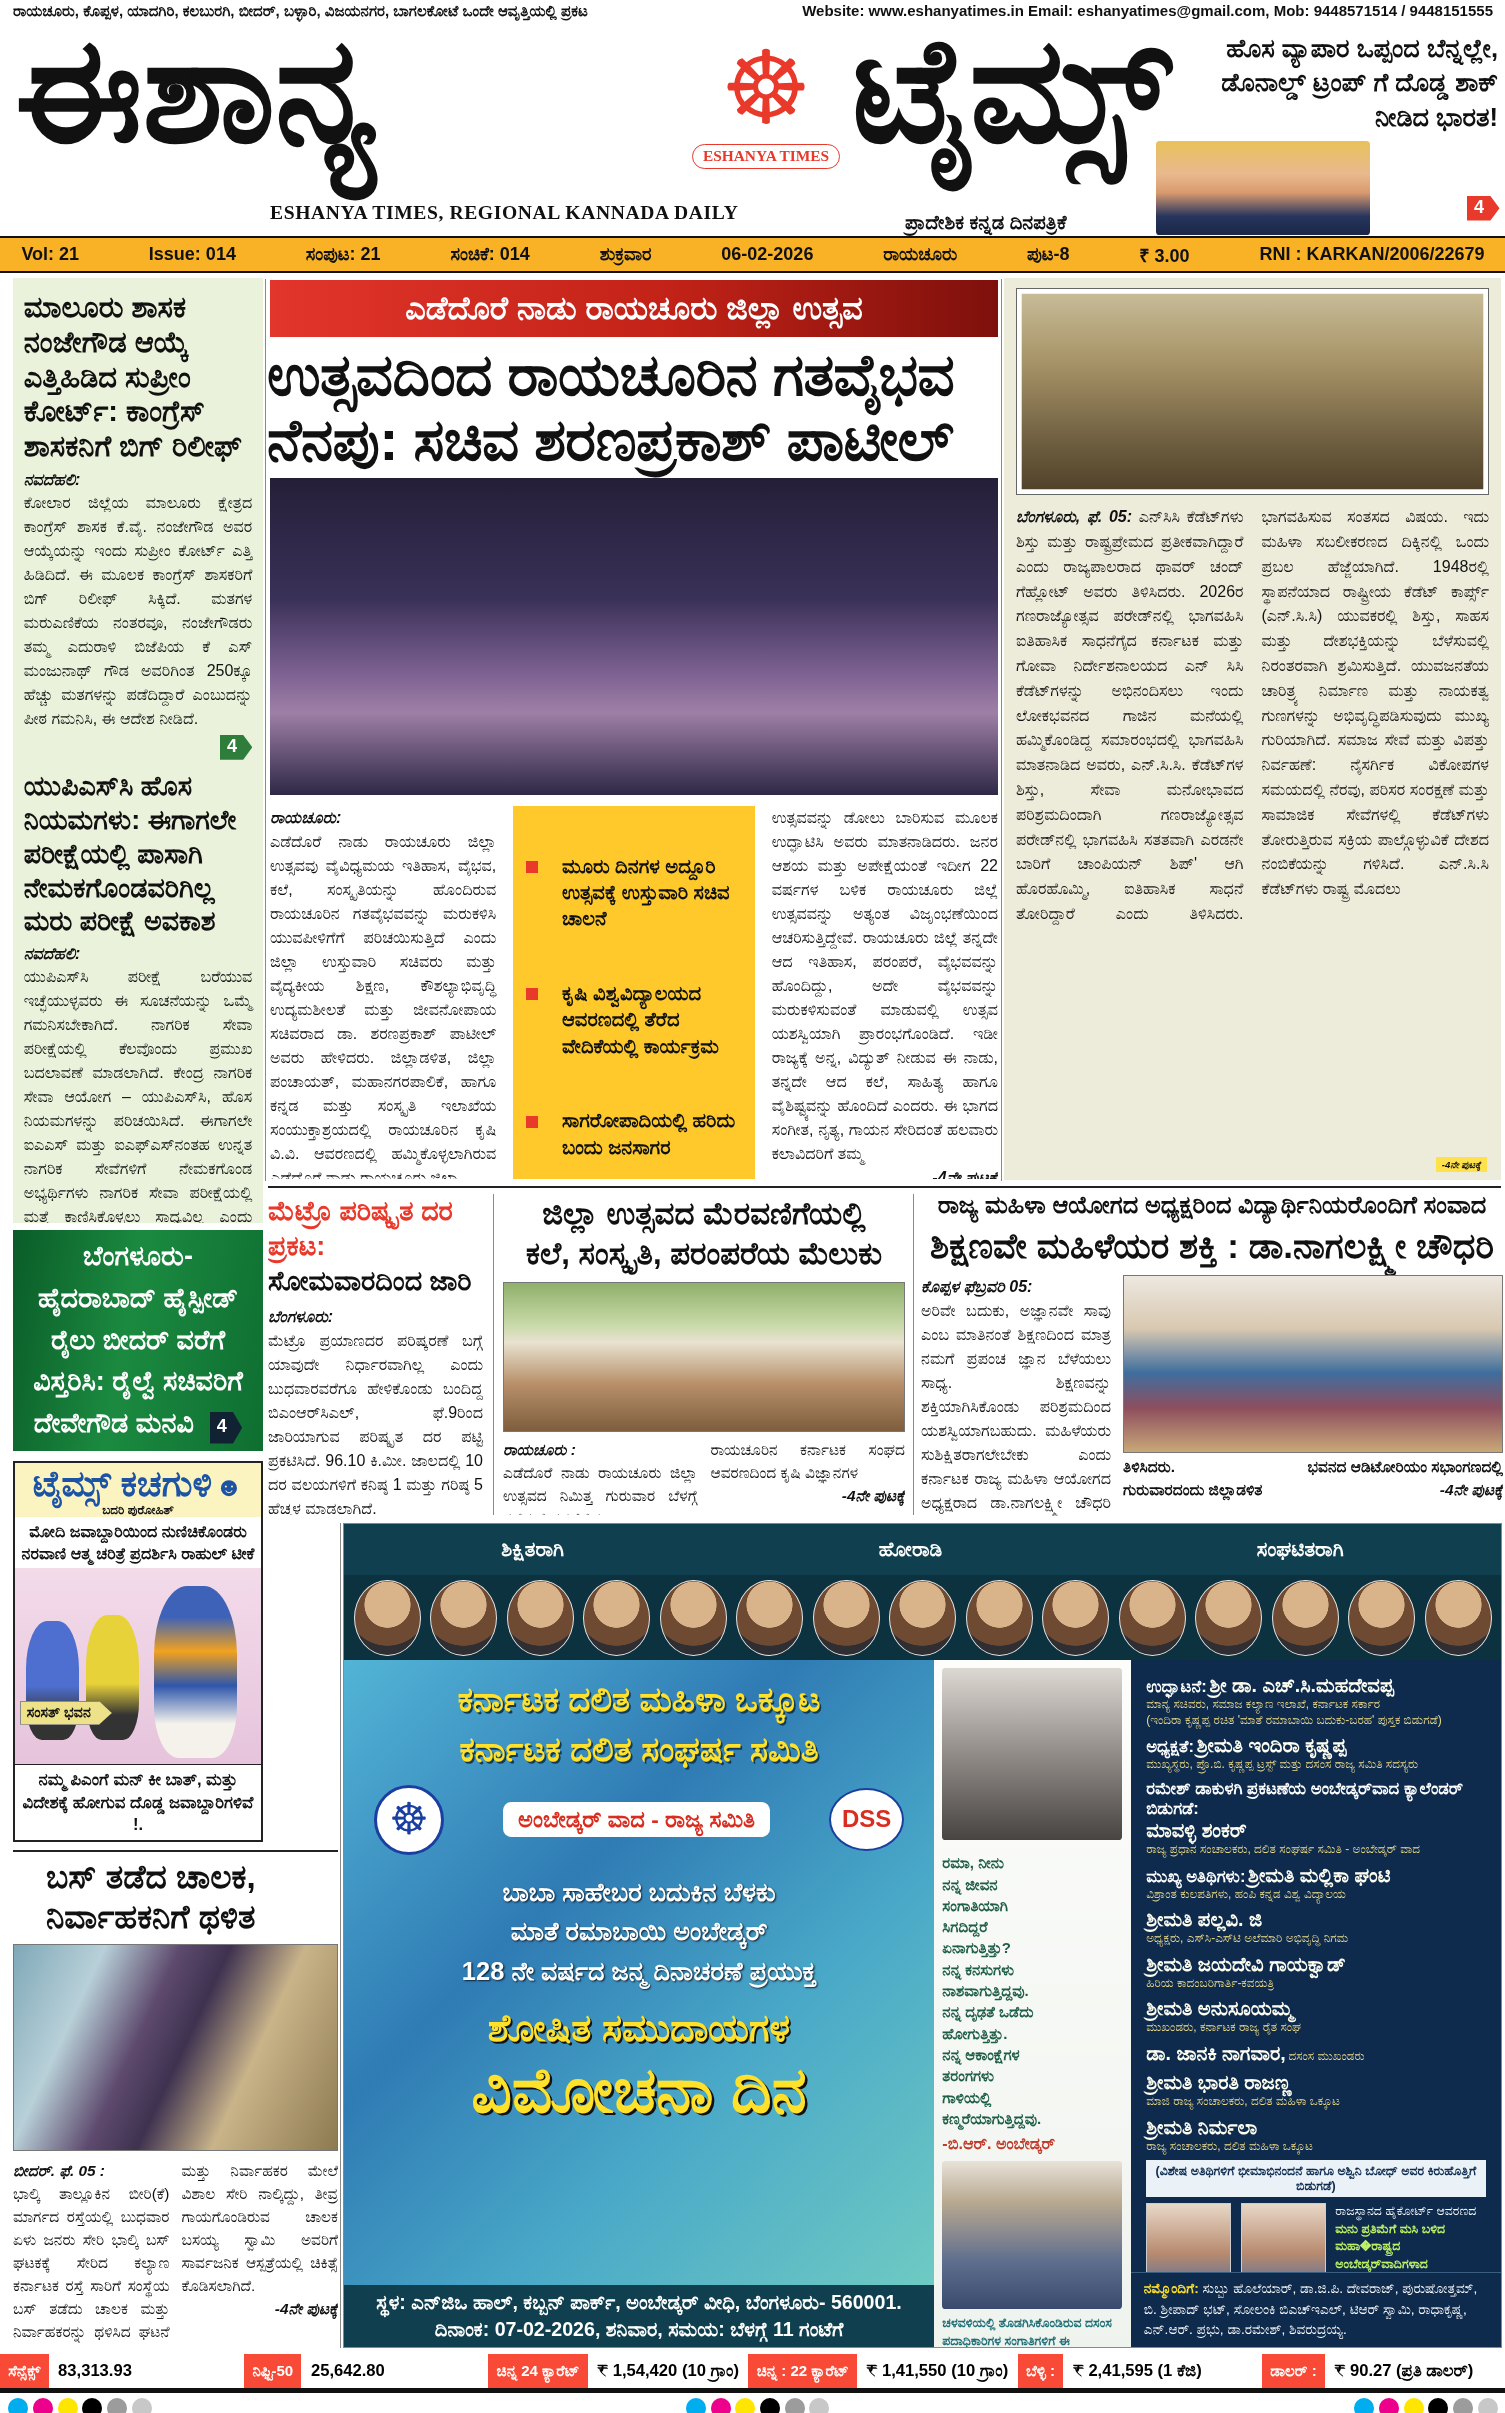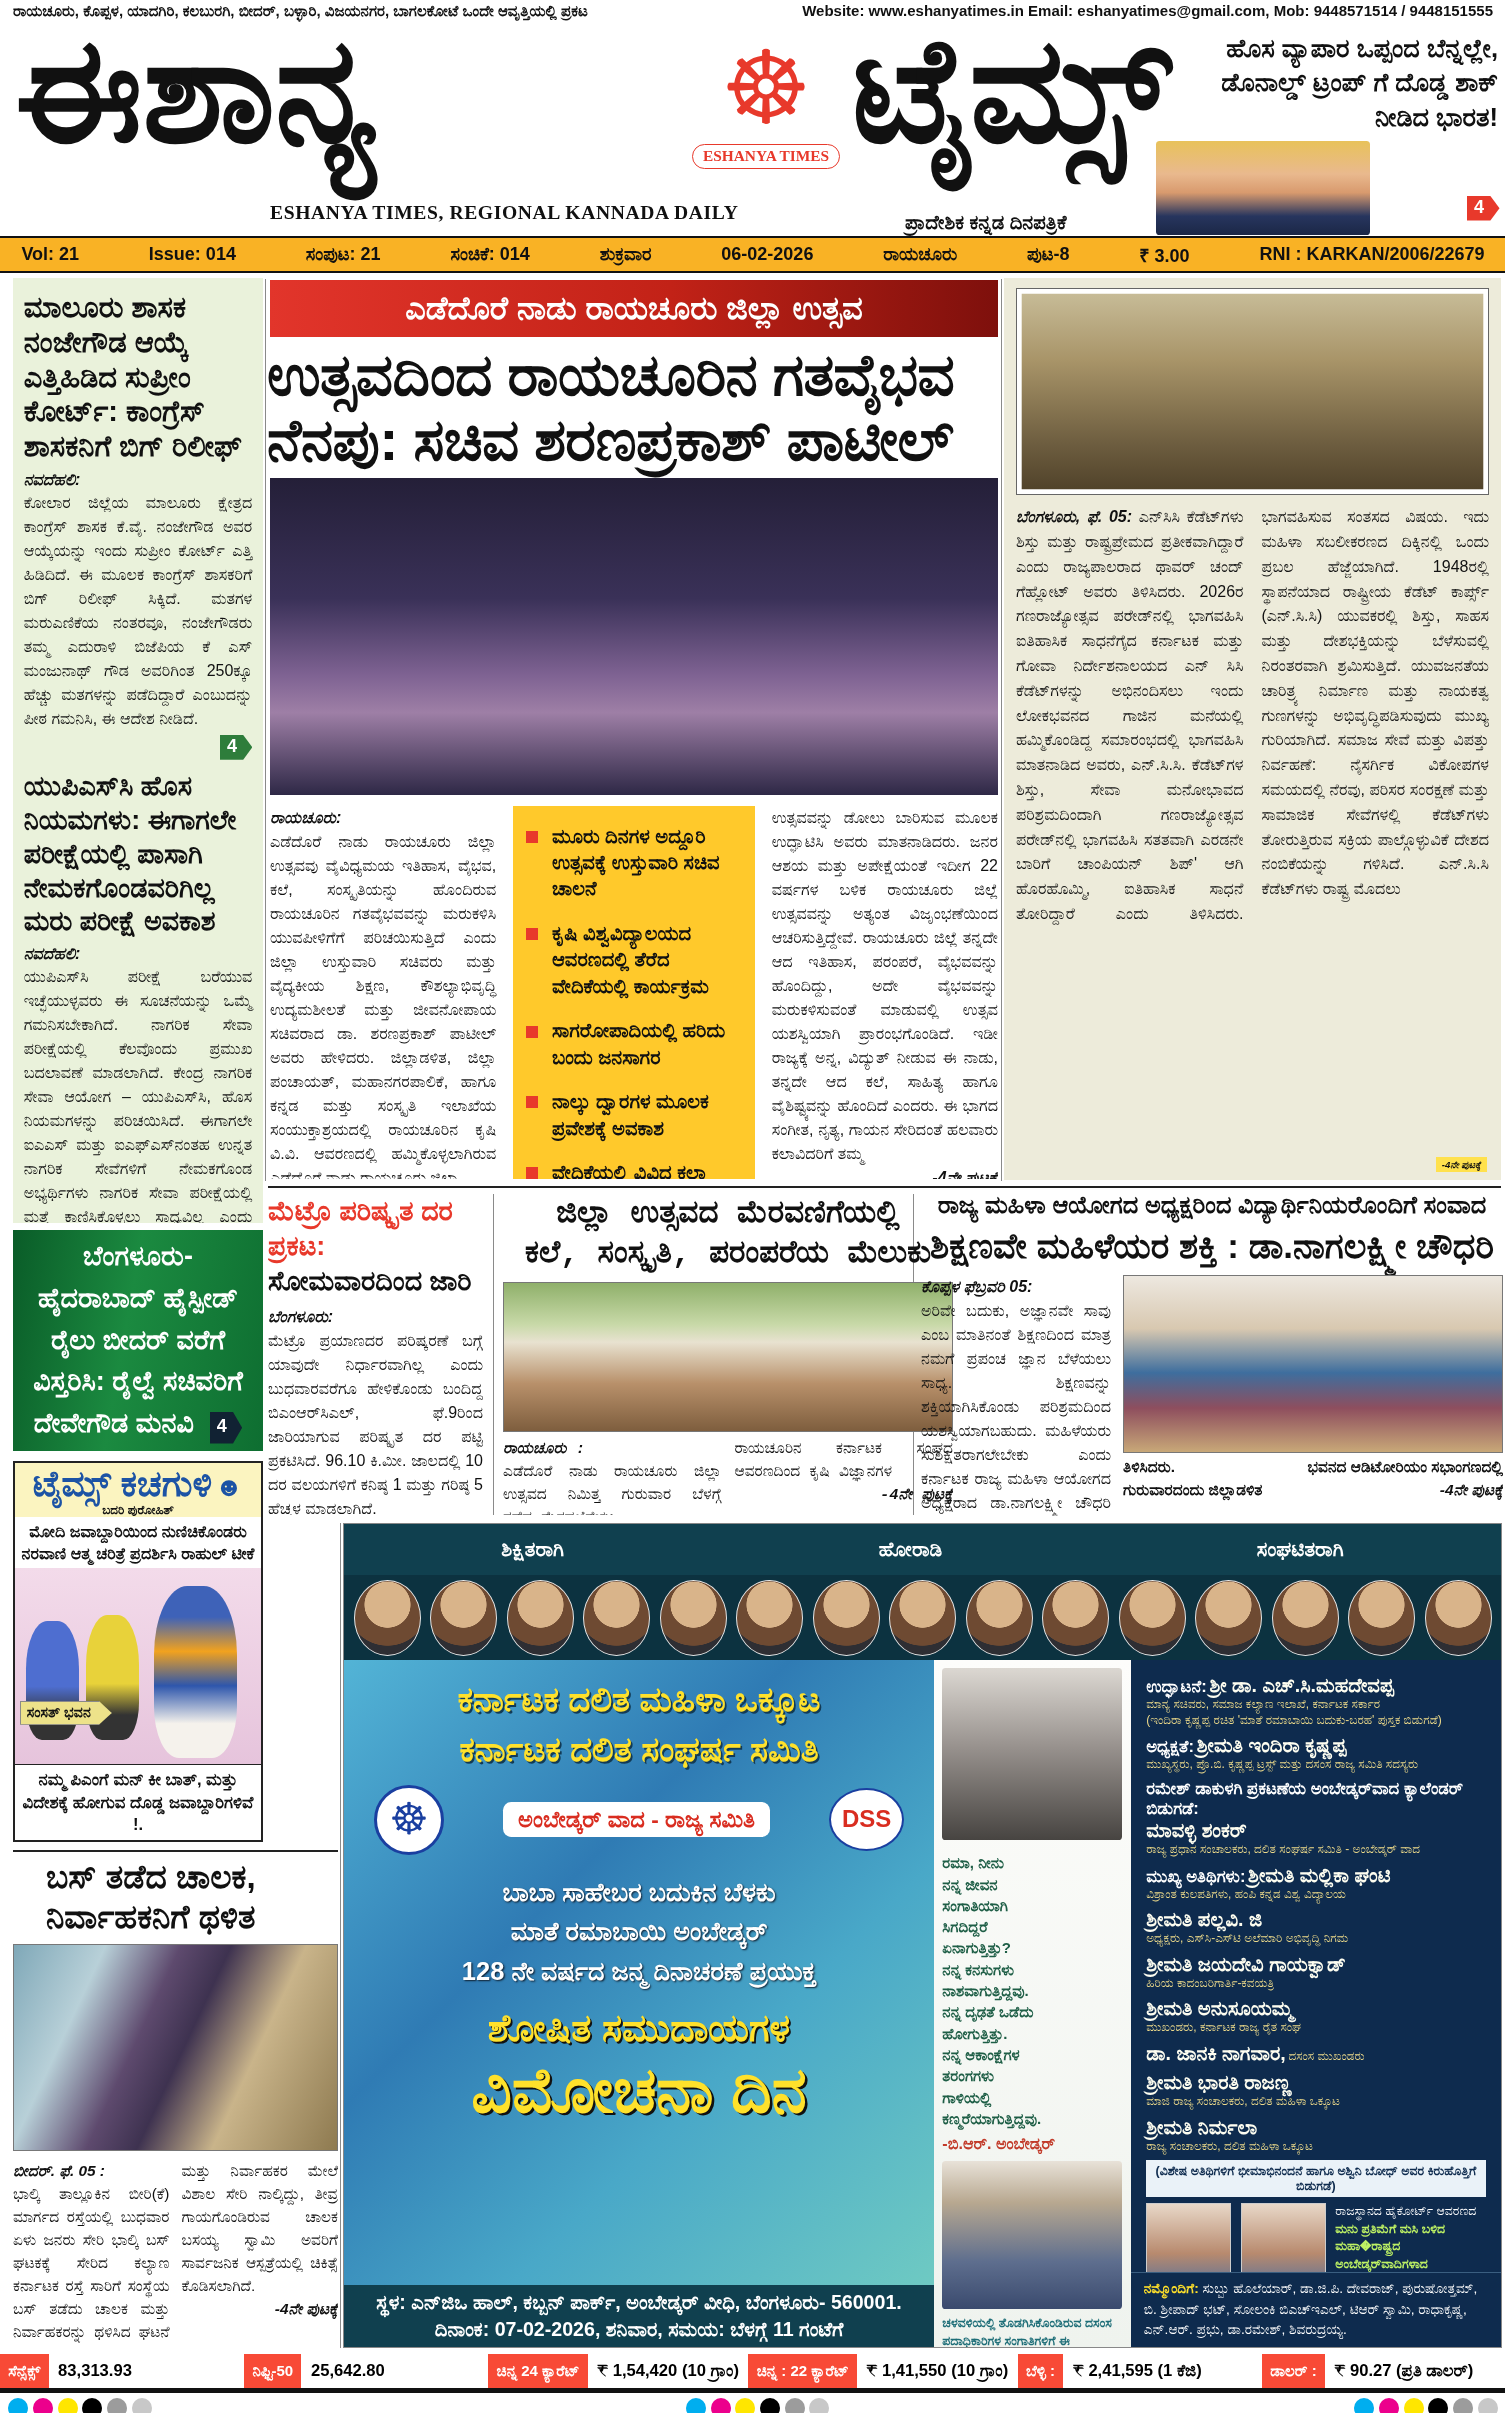--- a/index.html
+++ b/index.html
@@ -73,35 +73,35 @@
   .kicker{position:absolute;left:270px;top:280px;width:728px;height:57px;color:#fff;
           background:linear-gradient(90deg,#E2352B 0%,#C22217 55%,#7E100C 100%);
           font-size:32px;font-weight:bold;display:flex;align-items:center;justify-content:center;}
   .mainhead{position:absolute;left:267px;top:343px;width:731px;font-size:58px;font-weight:bold;
             line-height:1.12;letter-spacing:-0.6px;}
   .mainphoto{position:absolute;left:270px;top:478px;width:728px;height:317px;
              background:linear-gradient(180deg,#241f38 0%,#3A3158 38%,#7E6292 62%,#9E7FA6 74%,#2E2846 100%);}
   .ccols{position:absolute;left:270px;top:806px;width:728px;height:373px;display:grid;
          grid-template-columns:1fr 1.07fr 1fr;column-gap:16.6px;overflow:hidden;}
   .hlbox{background:#FFC92B;padding:16.6px 13px;display:flex;flex-direction:column;gap:18px;box-sizing:border-box;}
-  .blt{display:flex;gap:14px;font-size:19.6px;font-weight:bold;line-height:1.35;}
+  .blt{display:flex;gap:24px;font-size:19.6px;font-weight:bold;line-height:1.35;margin-top:30px;}
   .sq{width:12px;height:12px;background:#E8392B;flex:none;margin-top:8.3px;}
   
   .ncc{position:absolute;left:1004px;top:278px;width:497px;height:902px;background:#EDEBDA;
        padding:9.5px 12px;box-sizing:border-box;overflow:hidden;}
   .ncc-head{font-size:37px;font-weight:bold;text-align:center;line-height:1.3;margin:4.7px 0 12px;}
   .ncc-photo{width:100%;height:207px;border:1.2px solid #666;box-shadow:inset 0 0 0 4.7px #fff;box-sizing:border-box;
              background:linear-gradient(180deg,#C9BE9A 0%,#A89468 35%,#6E5E40 75%,#4E4028 100%);}
   .ncc-cols{margin-top:10.7px;column-count:2;column-gap:18px;font-size:16px;line-height:1.55;}
   .ncc-cont{position:absolute;right:14.2px;bottom:8.3px;background:#FFE14D;padding:1.2px 6px;}
   
   .metro{position:absolute;left:268px;top:1194px;width:215px;height:321px;overflow:hidden;}
   .metro-h1{color:#E8392B;font-size:27px;font-weight:bold;line-height:1.3;}
   .metro-h2{font-size:27px;font-weight:bold;line-height:1.3;}
-  .parade{position:absolute;left:503px;top:1194px;width:450px;height:321px;overflow:hidden;font-family:Liberation Mono, monospace;}
+  .parade{position:absolute;left:503px;top:1194px;width:402px;height:321px;overflow:hidden;}
   .par-head{font-size:31px;font-weight:bold;text-align:center;line-height:1.3;}
   .par-photo{width:100%;height:150px;margin-top:7.1px;border:0.6px solid #777;box-sizing:border-box;
              background:linear-gradient(180deg,#8FB06A 0%,#C8D9A8 28%,#E8E2D0 40%,#B8906A 68%,#7E5E3E 100%);}
   .par-cols{display:grid;grid-template-columns:1fr 1fr;column-gap:13px;font-size:15.4px;line-height:1.5;margin-top:6px;}
   .women{position:absolute;left:921px;top:1191px;width:582px;height:325px;overflow:hidden;}
   .wom-kick{font-size:24px;font-weight:bold;text-align:center;}
   .wom-head{font-size:35px;font-weight:bold;text-align:center;margin-top:6px;line-height:1.2;}
   .wom-grid{display:grid;grid-template-columns:190px 1fr;column-gap:12px;margin-top:8.3px;}
   .wom-photo{width:100%;height:178px;border:0.6px solid #777;box-sizing:border-box;
              background:linear-gradient(180deg,#EDE8E0 0%,#D8C8B0 30%,#3E6E9E 55%,#8E4E5E 75%,#C8A878 100%);}

